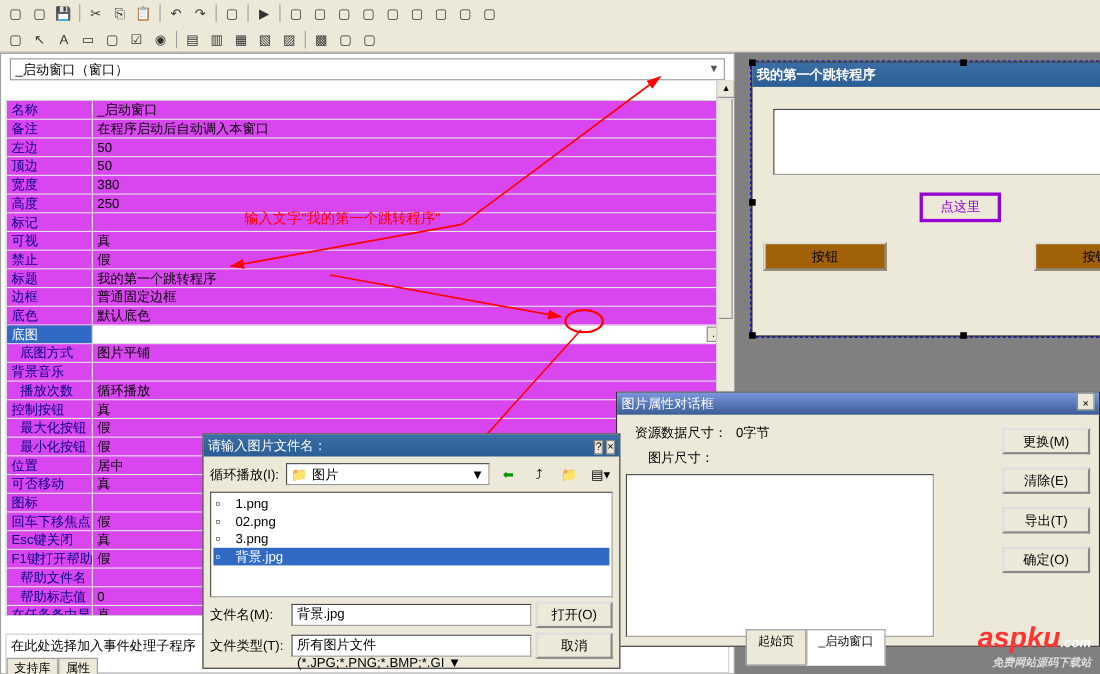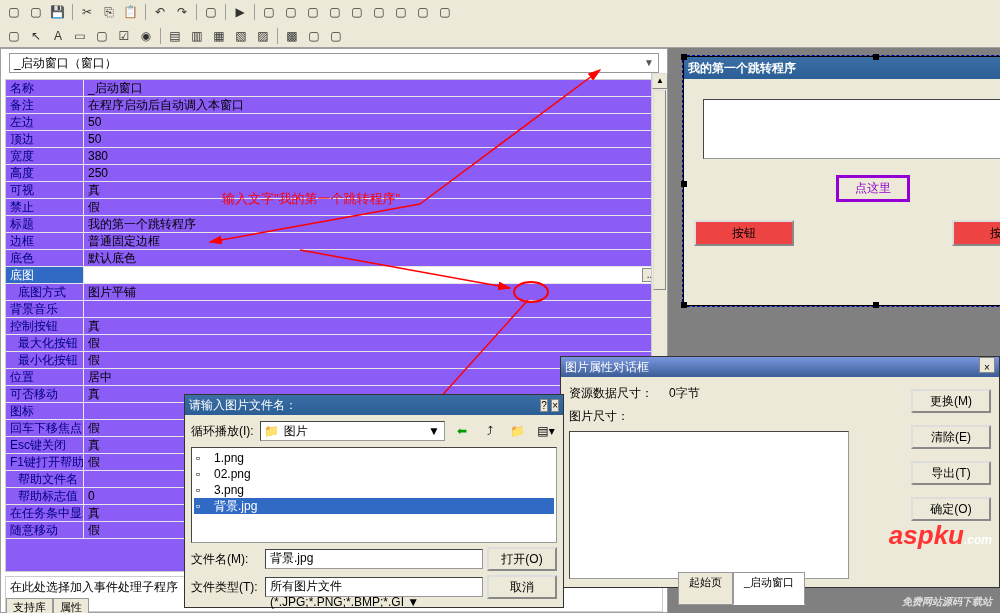--- a/index.html
+++ b/index.html
@@ -8,21 +8,21 @@
 .toolbar-top { background: #ece9d8; height: 48px; width: 100%; border-bottom: 1px solid #a0a0a0; }
 .toolbar-row { height: 24px; display: flex; align-items: center; padding: 0 4px; gap: 2px; }
 .tb-btn { width: 20px; height: 20px; border: 1px solid transparent; display: flex; align-items: center; justify-content: center; cursor: pointer; color: #333; }
 .tb-sep { width: 1px; height: 16px; background: #a0a0a0; margin: 0 2px; }
 
 .main-area { position: absolute; top: 48px; left: 0; right: 0; bottom: 0; display: flex; }
 
 .left-panel { width: 668px; height: 100%; background: #fff; border: 1px solid #a0a0a0; display: flex; flex-direction: column; position: relative; }
 .prop-header { background: #fff; border: 1px solid #999; height: 20px; line-height: 18px; padding: 0 4px; margin: 4px 8px 2px 8px; position: relative; }
 .prop-header::after { content: "▼"; position: absolute; right: 4px; font-size: 10px; color: #555; }
-.prop-grid { flex: 1; overflow-y: auto; margin: 4px 4px; border: 1px solid #ccc; background: #8b5cf6; }
+.prop-grid { flex: 1; overflow-y: auto; margin: 16px 4px; border: 1px solid #ccc; background: #d946ef; }
 .prop-row { display: flex; height: 17px; line-height: 17px; border-bottom: 1px solid #e5e5e5; }
 .prop-label { width: 78px; padding-left: 4px; color: #000080; border-right: 1px solid #e5e5e5; white-space: nowrap; overflow: hidden; }
 .prop-label.indent { padding-left: 12px; }
 .prop-value { flex: 1; padding-left: 4px; color: #000; white-space: nowrap; overflow: hidden; position: relative; }
 .prop-row.selected .prop-label { background: #316ac5; color: #fff; }
 .prop-row.selected .prop-value { background: #fff; }
 .ellipsis-btn { position: absolute; right: 2px; top: 1px; width: 18px; height: 14px; background: #ece9d8; border: 1px solid #888; font-size: 10px; line-height: 12px; text-align: center; cursor: pointer; }
 
 .prop-footer { height: 36px; background: #fff; margin: 0 4px; border: 1px solid #ccc; display: flex; flex-direction: column; }
 .footer-hint { flex: 1; padding: 2px 4px; color: #000; }
@@ -34,34 +34,34 @@
 .form-designer { position: absolute; top: 8px; left: 15px; width: 380px; height: 250px; background: #ece9d8; border: 1px solid #000; }
 .form-designer.selected { outline: 1px dashed #00a; }
 .form-title { background: linear-gradient(#3a6ea5,#2a5e95); color: #fff; height: 22px; line-height: 22px; padding: 0 4px; display: flex; justify-content: space-between; align-items: center; }
 .title-text { font-weight: bold; }
 .title-btns { display: flex; gap: 2px; }
 .title-btn { width: 16px; height: 14px; background: #ece9d8; border: 1px solid #888; font-size: 9px; line-height: 12px; text-align: center; cursor: pointer; }
 .form-body { position: relative; padding: 10px; }
 .form-textbox { width: 340px; height: 60px; background: #fff; border: 1px inset #999; margin: 10px auto; }
 .form-label { border: 3px solid #9400d3; color: #9400d3; padding: 2px 16px; display: inline-block; margin: 6px 0; }
 .form-btn-row { display: flex; justify-content: space-between; margin-top: 12px; }
-.form-button { width: 100px; height: 26px; background: #ef4444; border: 2px outset #ddd; cursor: pointer; }
+.form-button { width: 112px; height: 26px; background: #a16207; border: 2px outset #ddd; cursor: pointer; }
 .handle { width: 6px; height: 6px; background: #000; position: absolute; }
 
 .annotation { position: absolute; color: #ff0000; font-size: 13px; z-index: 5; }
 .ann-text { position: absolute; top: 190px; left: 222px; }
 .red-circle { position: absolute; width: 36px; height: 22px; border: 2px solid #ff0000; border-radius: 50%; top: 281px; left: 513px; z-index: 6; }
 
 svg.arrows { position: absolute; top: 0; left: 0; pointer-events: none; z-index: 4; }
 
 .img-prop-dlg { position: absolute; top: 308px; right: 0; width: 440px; background: #ece9d8; border: 1px solid #333; }
 .dlg-title { background: linear-gradient(#7a96df,#3a5e95); color: #fff; height: 20px; line-height: 20px; padding: 0 4px; display: flex; justify-content: space-between; }
 .dlg-close { width: 16px; height: 16px; background: #ece9d8; border: 1px solid #888; font-size: 10px; text-align: center; cursor: pointer; color: #000; }
 .img-prop-body { padding: 8px; display: flex; gap: 8px; }
-.img-prop-left { flex: 1; }
+.img-prop-left { flex: 1; text-align: center; }
 .info-row { display: flex; margin-bottom: 6px; }
 .info-lbl { width: 100px; }
 .preview-box { width: 280px; height: 148px; border: 1px inset #999; background: #fff; margin-top: 4px; }
 .img-prop-right { width: 80px; display: flex; flex-direction: column; gap: 12px; padding-top: 4px; }
 .dlg-btn { height: 24px; background: #ece9d8; border: 2px outset #ddd; cursor: pointer; }
 
 .file-dialog { position: absolute; top: 394px; left: 184px; width: 380px; background: #ece9d8; border: 1px solid #333; z-index: 10; }
 .fd-title { background: linear-gradient(#3a6ea5,#2a5e95); color: #fff; height: 20px; line-height: 20px; padding: 0 4px; display: flex; justify-content: space-between; }
 .fd-toolbar { display: flex; align-items: center; padding: 6px; gap: 6px; }
 .fd-combo { flex: 1; height: 20px; border: 1px inset #999; background: #fff; padding: 0 4px; display: flex; align-items: center; gap: 4px; }
@@ -72,21 +72,21 @@
 .file-icon { width: 14px; height: 14px; display: inline-block; }
 .fd-bottom { padding: 4px 6px 8px 6px; display: grid; grid-template-columns: 70px 1fr 70px; gap: 4px; align-items: center; }
 .fd-input { height: 20px; border: 1px inset #999; background: #fff; padding: 0 4px; }
 
 .bottom-tabs { position: absolute; bottom: 20px; left: 565px; display: flex; height: 33px; }
 .bt-tab { padding: 2px 10px; border: 1px solid #999; background: #ece9d8; font-size: 11px; cursor: pointer; }
 .bt-tab.active { background: #fff; border-bottom: 1px solid #fff; }
 
 .watermark { position: absolute; bottom: 4px; right: 8px; color: #fff; font-size: 18px; font-weight: bold; font-style: italic; z-index: 20; }
 .watermark .asp { color: #ff3333; font-size: 26px; }
-.watermark .sub { font-size: 10px; display: block; text-align: right; color: #ddd; margin-top: 44px; }
+.watermark .sub { font-size: 10px; display: block; text-align: right; color: #ddd; }
 
 .scrollbar-v { position: absolute; right: 0; top: 24px; bottom: 40px; width: 16px; background: #ece9d8; border-left: 1px solid #ccc; }
 .sb-btn { width: 16px; height: 16px; background: #ece9d8; border: 1px outset #ddd; font-size: 8px; text-align: center; line-height: 14px; }
 .sb-thumb { background: #ece9d8; border: 1px outset #ddd; margin: 1px; }
 </style>
 </head>
 <body>
 
 <div class="toolbar-top">
   <div class="toolbar-row">
@@ -159,20 +159,24 @@
         </div>
         <div class="prop-row">
           <div class="prop-label">宽度</div>
           <div class="prop-value">380</div>
         </div>
         <div class="prop-row">
           <div class="prop-label">高度</div>
           <div class="prop-value">250</div>
         </div>
         <div class="prop-row">
+          <div class="prop-label">标记</div>
+          <div class="prop-value"></div>
+        </div>
+        <div class="prop-row">
           <div class="prop-label">可视</div>
           <div class="prop-value">真</div>
         </div>
         <div class="prop-row">
           <div class="prop-label">禁止</div>
           <div class="prop-value">假</div>
         </div>
         <div class="prop-row">
           <div class="prop-label">标题</div>
           <div class="prop-value">我的第一个跳转程序</div>
@@ -191,20 +195,24 @@
             <div class="ellipsis-btn">...</div>
           </div>
         </div>
         <div class="prop-row">
           <div class="prop-label indent">底图方式</div>
           <div class="prop-value">图片平铺</div>
         </div>
         <div class="prop-row">
           <div class="prop-label">背景音乐</div>
           <div class="prop-value"></div>
+        </div>
+        <div class="prop-row">
+          <div class="prop-label indent">播放次数</div>
+          <div class="prop-value">循环播放</div>
         </div>
         <div class="prop-row">
           <div class="prop-label">控制按钮</div>
           <div class="prop-value">真</div>
         </div>
         <div class="prop-row">
           <div class="prop-label indent">最大化按钮</div>
           <div class="prop-value">假</div>
         </div>
         <div class="prop-row">

